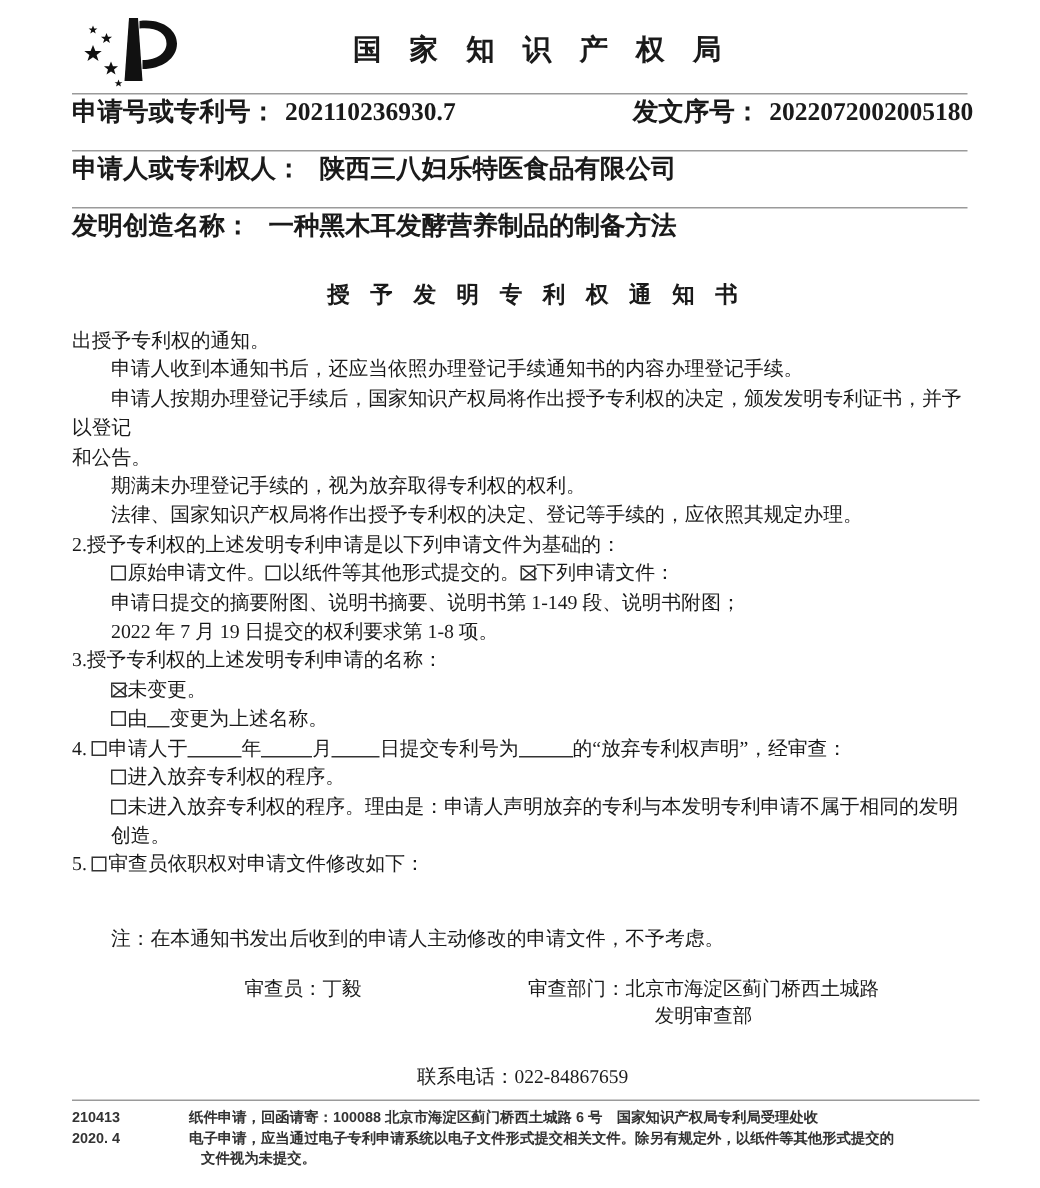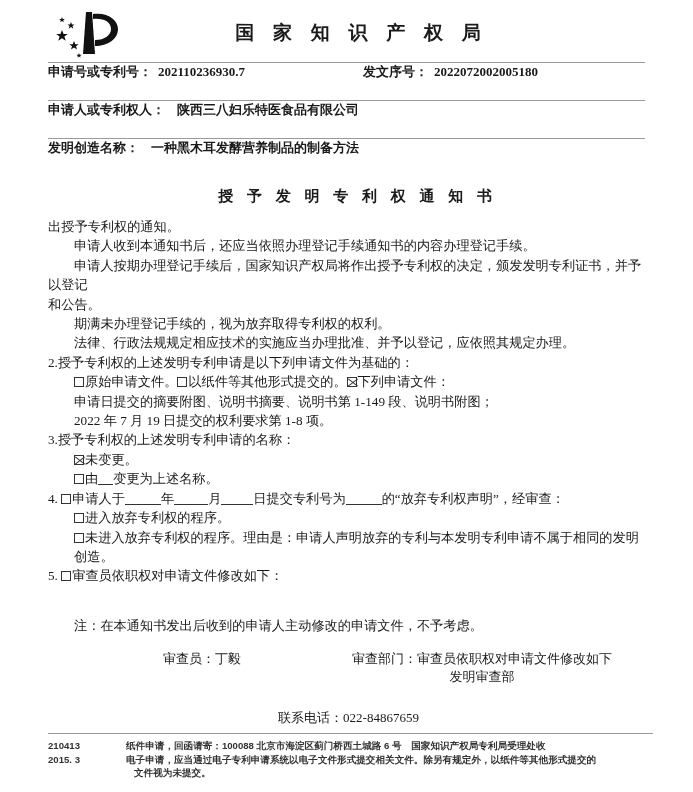--- a/index.html
+++ b/index.html
@@ -48,21 +48,21 @@
     border: none;
     border-top: 1px solid #9a9a9a;
     margin: 0;
   }
 
   
   .field-row {
     display: flex;
     align-items: baseline;
     height: 37px;
-    font-size: 13px;
+    font-size: 17px;
     font-weight: bold;
   }
   .field-row .lbl {
     white-space: nowrap;
   }
   .field-row .val {
     white-space: nowrap;
     padding-left: 6px;
   }
   .field-row .second {
@@ -254,21 +254,21 @@
 
   <div class="body-area">
 
     <p class="p">
       <span>出授予专利权的通知。</span>
     </p>
     <p class="p indent">申请人收到本通知书后，还应当依照办理登记手续通知书的内容办理登记手续。</p>
     <p class="p indent">申请人按期办理登记手续后，国家知识产权局将作出授予专利权的决定，颁发发明专利证书，并予以登记</p>
     <p class="p">和公告。</p>
     <p class="p indent">期满未办理登记手续的，视为放弃取得专利权的权利。</p>
-    <p class="p indent">法律、行政法规规定相应技术的实施应当办理批准、并予以登记，应依照其规定办理。</p>
+    <p class="p indent">法律、国家知识产权局将作出授予专利权的决定、登记等手续的，应依照其规定办理。</p>
 
     <p class="p">
       <span class="num">2.</span><span>授予专利权的上述发明专利申请是以下列申请文件为基础的：</span>
     </p>
     <p class="p hang">
       <span class="cb"></span><span>原始申请文件。</span><span class="cb"></span><span>以纸件等其他形式提交的。</span><span class="cb checked"></span><span>下列申请文件：</span>
     </p>
     <p class="p hang2">申请日提交的摘要附图、说明书摘要、说明书第 1-149 段、说明书附图；</p>
     <p class="p hang2">2022 年 7 月 19 日提交的权利要求第 1-8 项。</p>
 
@@ -298,35 +298,35 @@
 
     <p class="note" style="margin-top:30px;">注：在本通知书发出后收到的申请人主动修改的申请文件，不予考虑。</p>
   </div>
 
   <div class="sig">
     <div class="sig-row">
       <div class="sig-left">
         <span>审查员：</span><span>丁毅</span>
       </div>
       <div class="sig-right">
-        <div><span>审查部门：</span><span>审查员依职权对申请文件修改如下</span></div>
+        <div><span>审查部门：</span><span>北京市海淀区蓟门桥西土城路</span></div>
         <div class="line2">发明审查部</div>
       </div>
     </div>
     <div class="phone">
       <span>联系电话：</span><span>022-84867659</span>
     </div>
   </div>
 
   <div class="footer">
     <hr>
     <div class="footer-body">
       <div class="footer-codes">
         <div>210413</div>
-        <div>2015. 3</div>
+        <div>2020. 4</div>
       </div>
       <div class="footer-text">
         <div>纸件申请，回函请寄：100088 北京市海淀区蓟门桥西土城路 6 号　国家知识产权局专利局受理处收</div>
         <div>电子申请，应当通过电子专利申请系统以电子文件形式提交相关文件。除另有规定外，以纸件等其他形式提交的</div>
         <div class="l3">文件视为未提交。</div>
       </div>
     </div>
   </div>
 
 </div>

